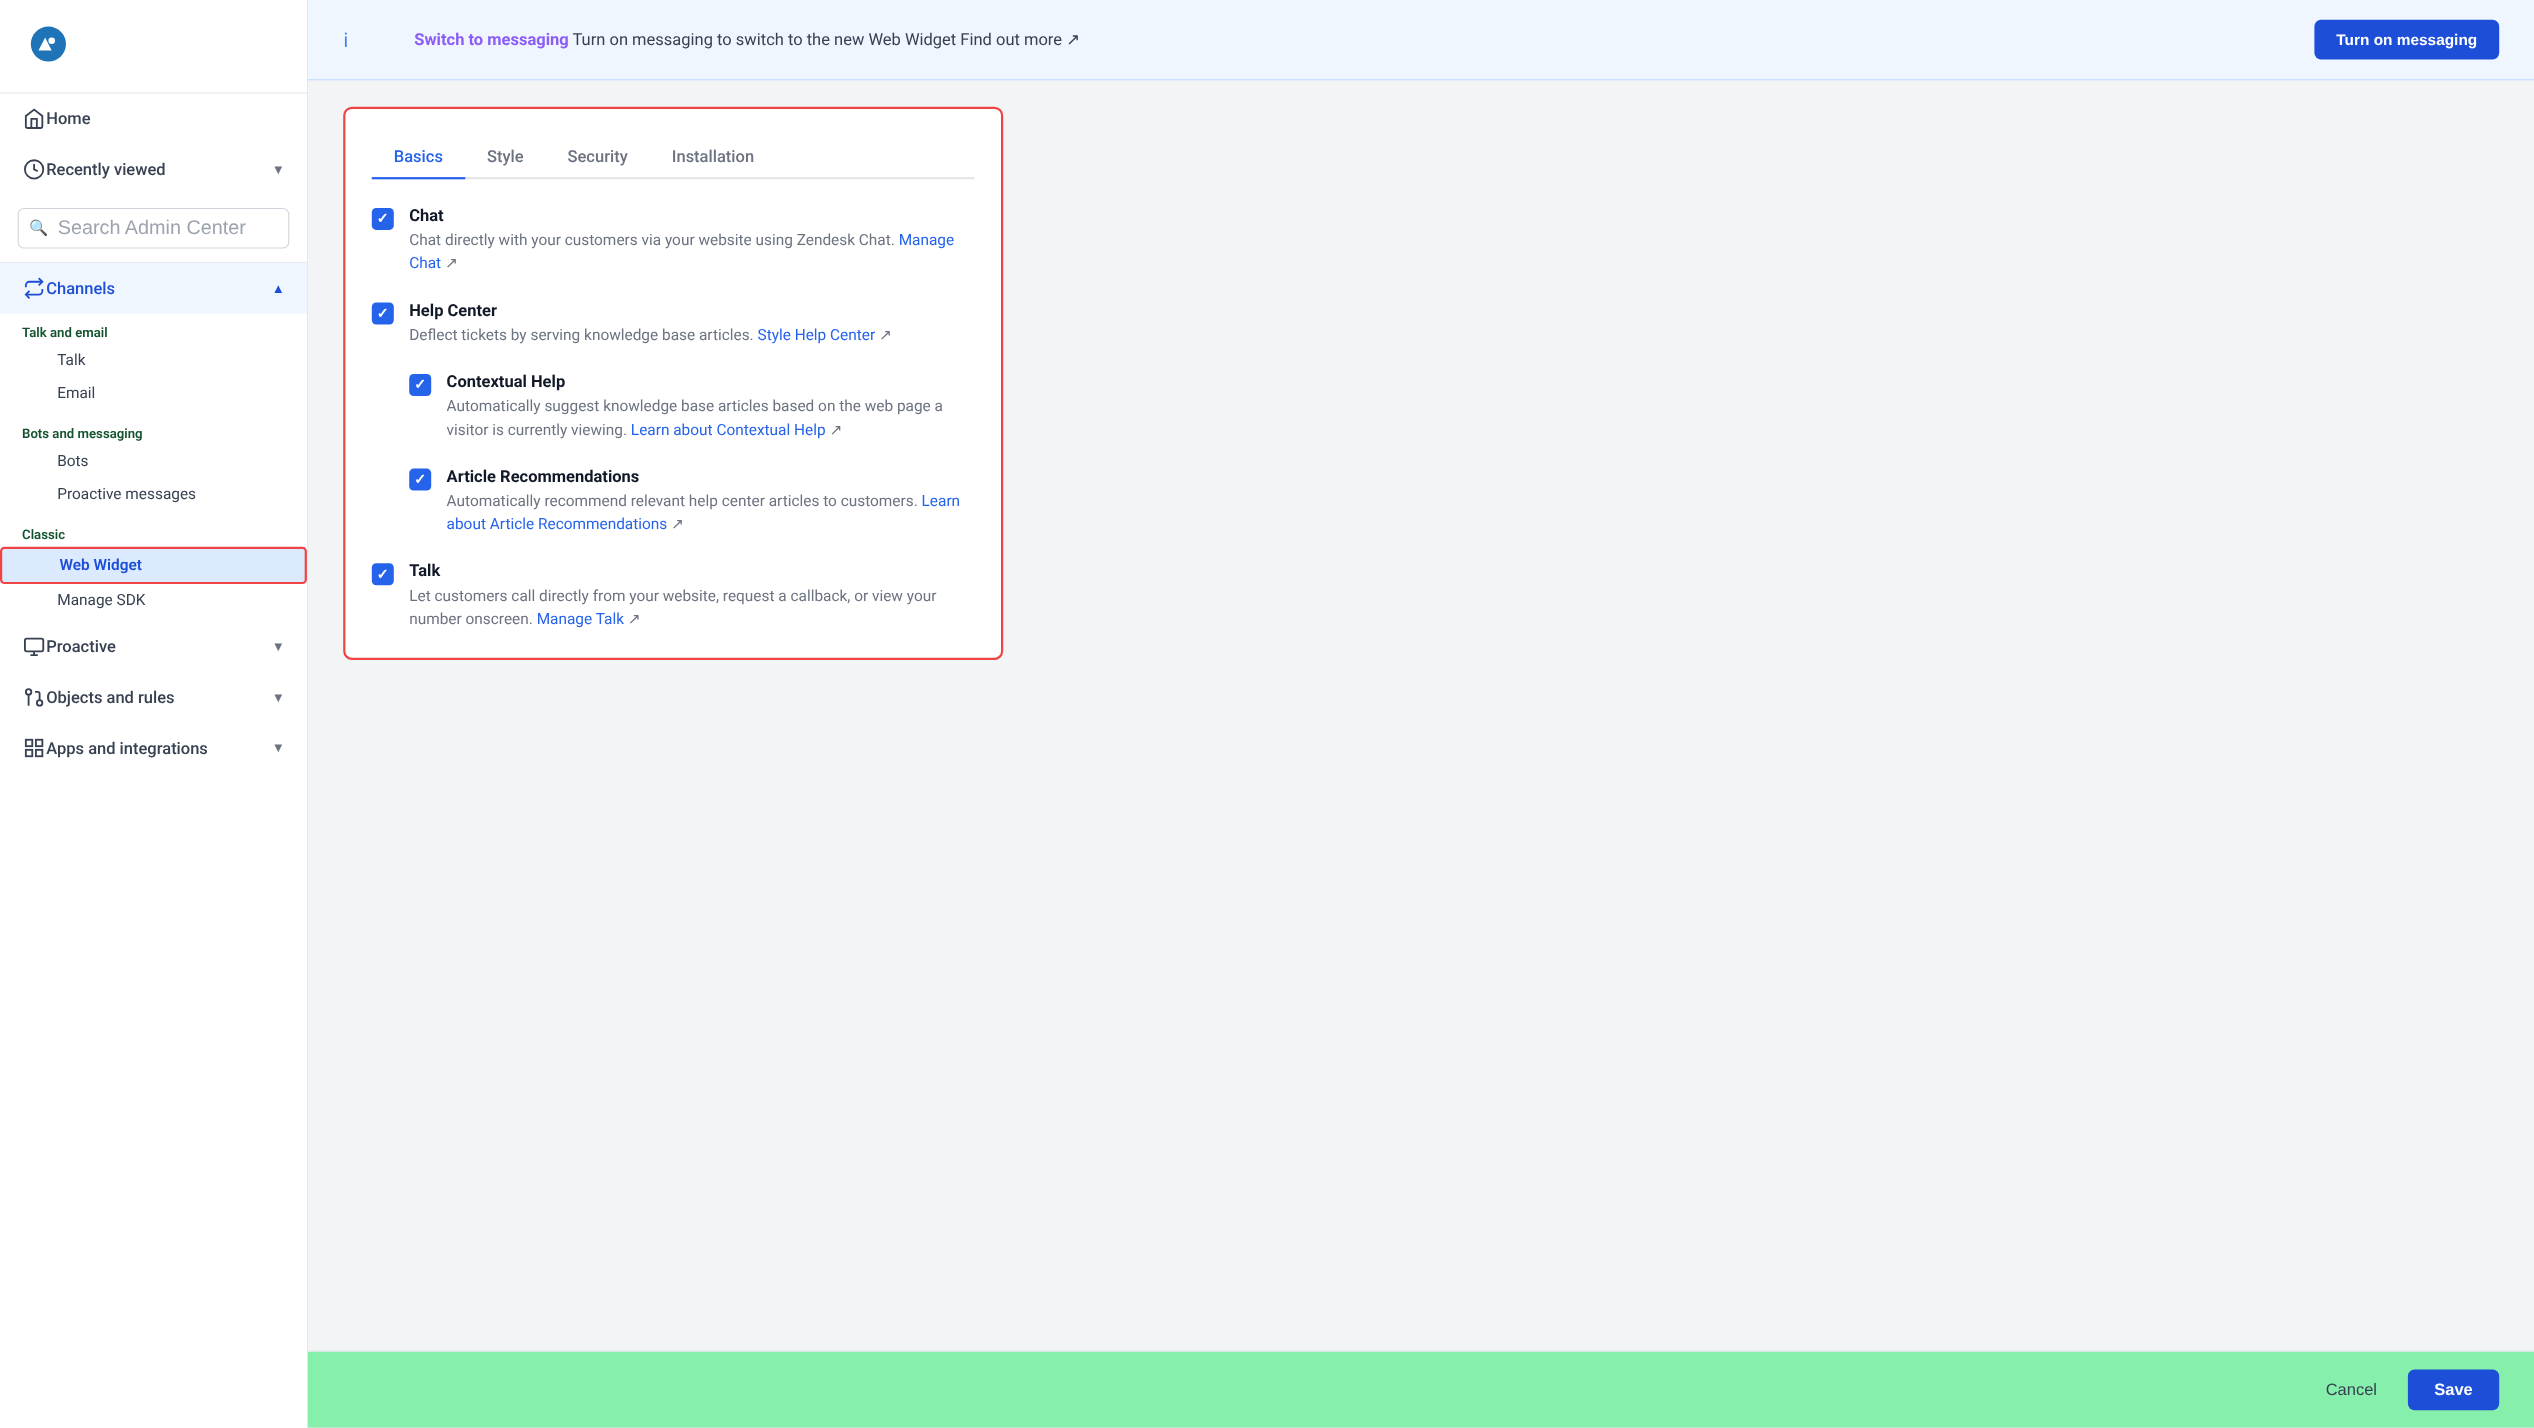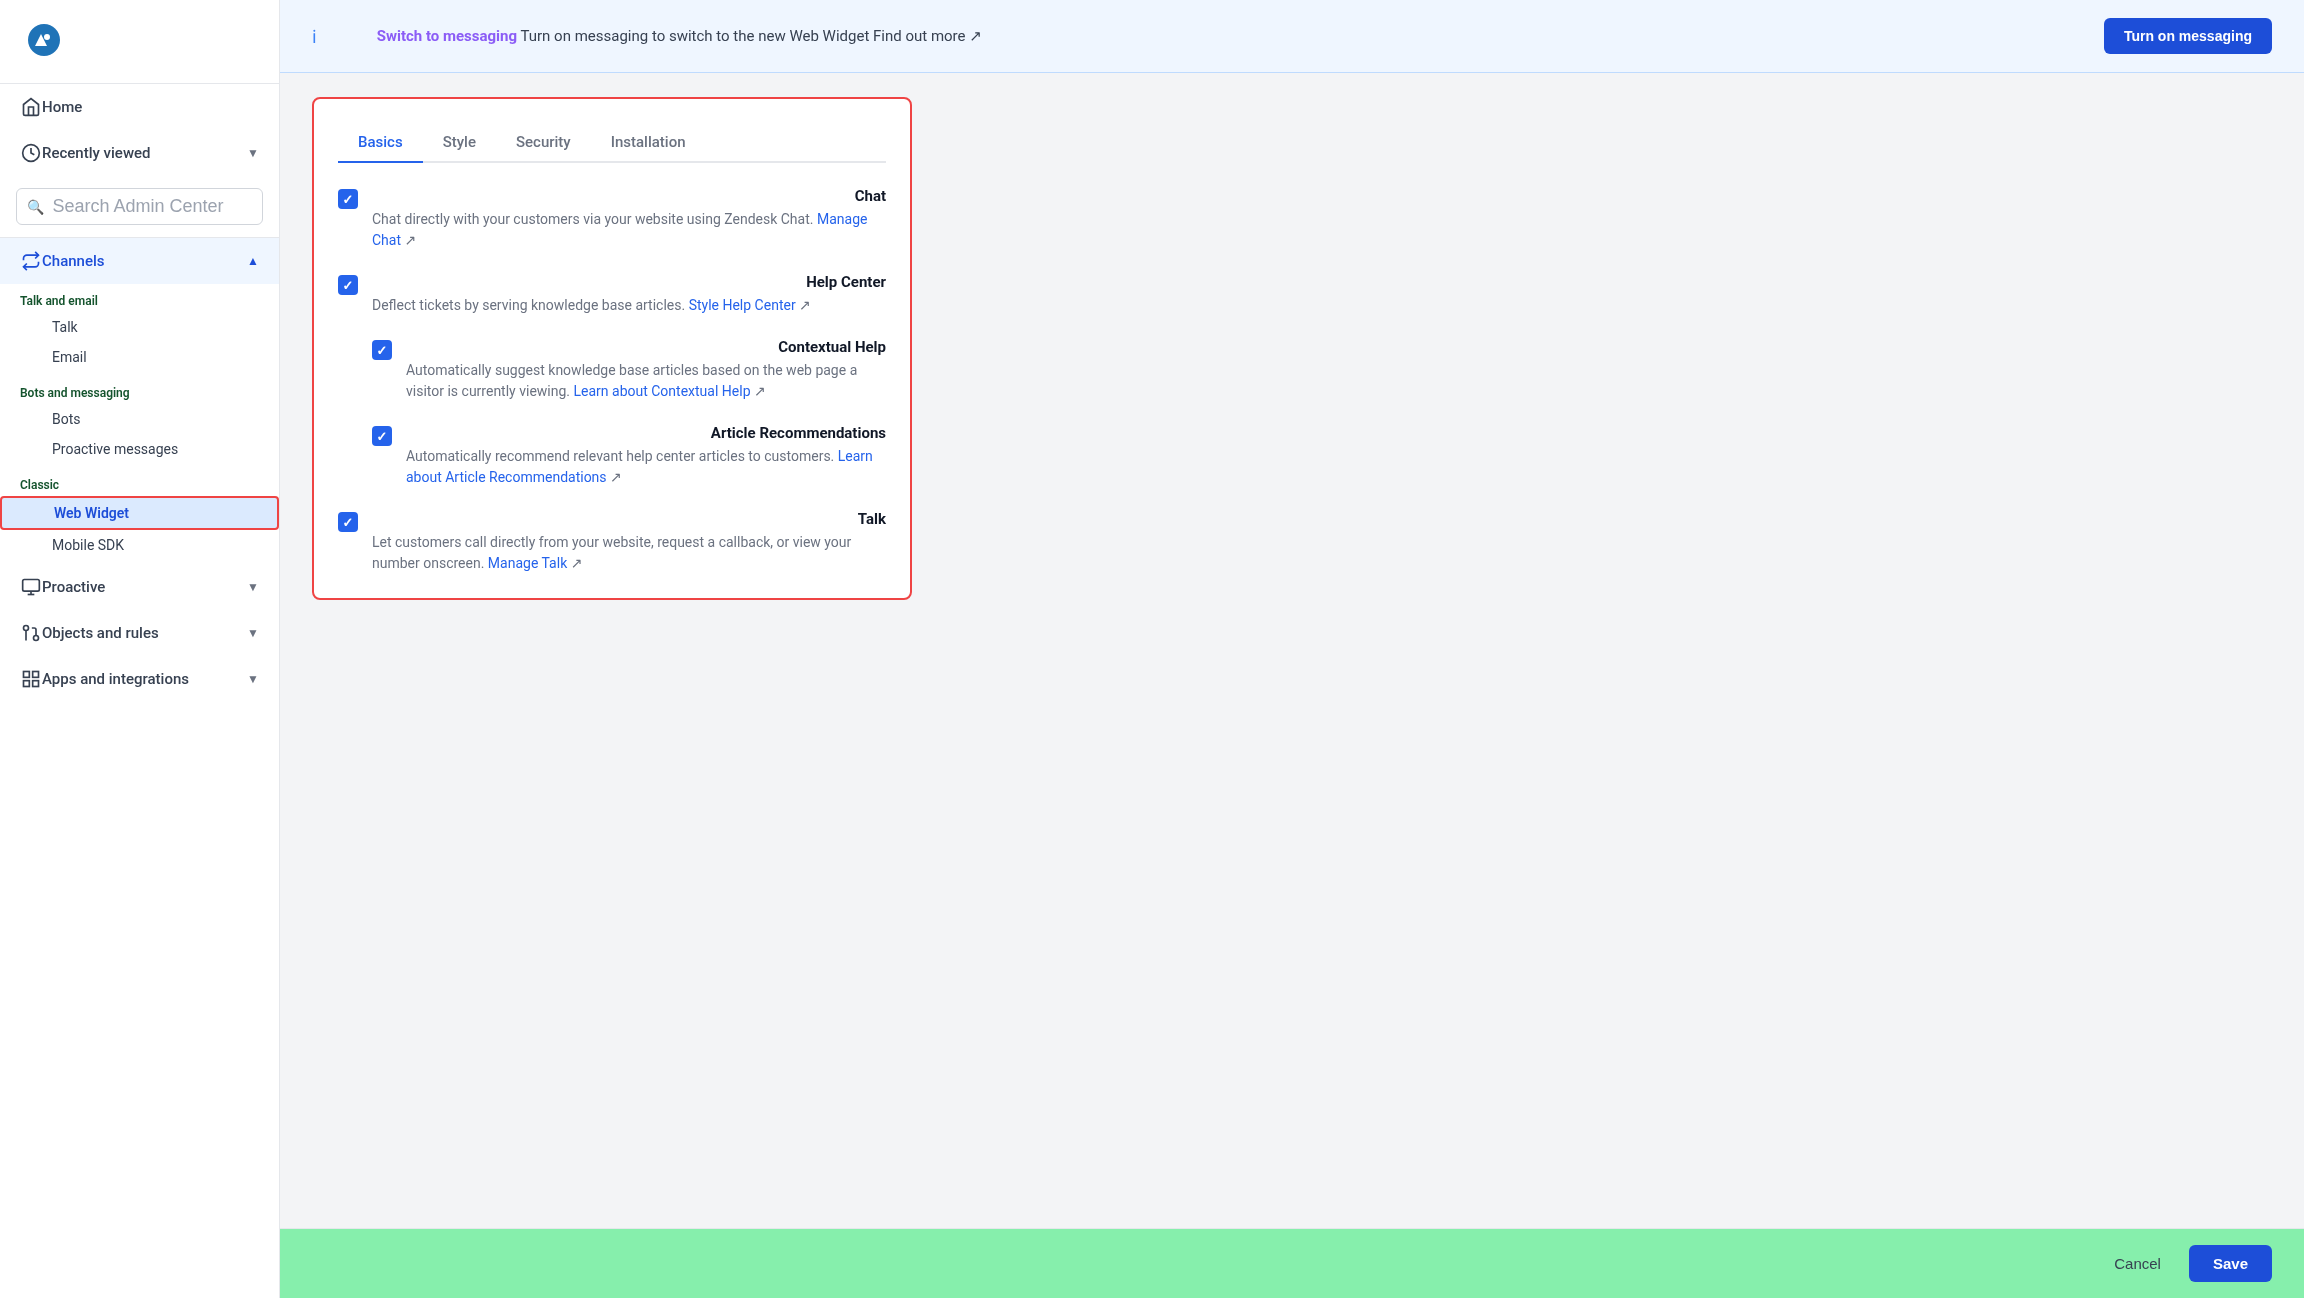--- a/index.html
+++ b/index.html
@@ -47,21 +47,21 @@
     .tabs { display: flex; gap: 0; border-bottom: 2px solid #e5e7eb; margin-bottom: 24px; }
     .tab { padding: 10px 20px; cursor: pointer; color: #6b7280; font-size: 15px; font-weight: 500; border-bottom: 2px solid transparent; margin-bottom: -2px; }
     .tab.active { color: #2563eb; border-bottom: 2px solid #2563eb; }
 
     
     .checkbox-item { display: flex; gap: 14px; margin-bottom: 22px; align-items: flex-start; }
     .checkbox-item:last-child { margin-bottom: 0; }
     .checkbox-box { width: 20px; height: 20px; background: #2563eb; border-radius: 4px; display: flex; align-items: center; justify-content: center; flex-shrink: 0; margin-top: 2px; }
     .checkbox-box::after { content: '✓'; color: #fff; font-size: 13px; font-weight: 700; }
     .checkbox-content { flex: 1; }
-    .checkbox-title { font-weight: 700; font-size: 15px; color: #111827; margin-bottom: 4px; text-align: right; }
+    .checkbox-title { font-weight: 700; font-size: 15px; color: #111827; margin-bottom: 4px; }
     .checkbox-desc { font-size: 14px; color: #6b7280; line-height: 1.5; }
     .checkbox-desc a { color: #2563eb; text-decoration: none; cursor: pointer; }
     .checkbox-sub { margin-left: 34px; }
 
     
     .footer { padding: 16px 32px; border-top: 1px solid #e5e7eb; background: #86efac; display: flex; justify-content: flex-end; gap: 12px; align-items: center; flex-shrink: 0; }
     .footer-cancel { background: transparent; border: none; color: #374151; font-size: 15px; cursor: pointer; padding: 8px 16px; }
     .footer-save { background: #1d4ed8; color: #fff; border: none; border-radius: 6px; padding: 10px 24px; font-size: 15px; font-weight: 600; cursor: pointer; }
 
     
@@ -128,21 +128,21 @@
 
     <div class="sidebar-group">
       <div class="sidebar-section-label">Bots and messaging</div>
       <div class="sidebar-sub-item">Bots</div>
       <div class="sidebar-sub-item">Proactive messages</div>
     </div>
 
     <div class="sidebar-group">
       <div class="sidebar-section-label">Classic</div>
       <div class="sidebar-sub-item highlighted">Web Widget</div>
-      <div class="sidebar-sub-item">Mobile SDK</div>
+      <div class="sidebar-sub-item">Manage SDK</div>
     </div>
 
     <div class="sidebar-nav-item">
       <span class="icon">
         <svg width="20" height="20" viewBox="0 0 24 24" fill="none" stroke="#374151" stroke-width="2">
             <rect x="2" y="3" width="20" height="14" rx="2"></rect>
             <line x1="8" y1="21" x2="16" y2="21"></line>
             <line x1="12" y1="17" x2="12" y2="21"></line>
           </svg>
       </span>

